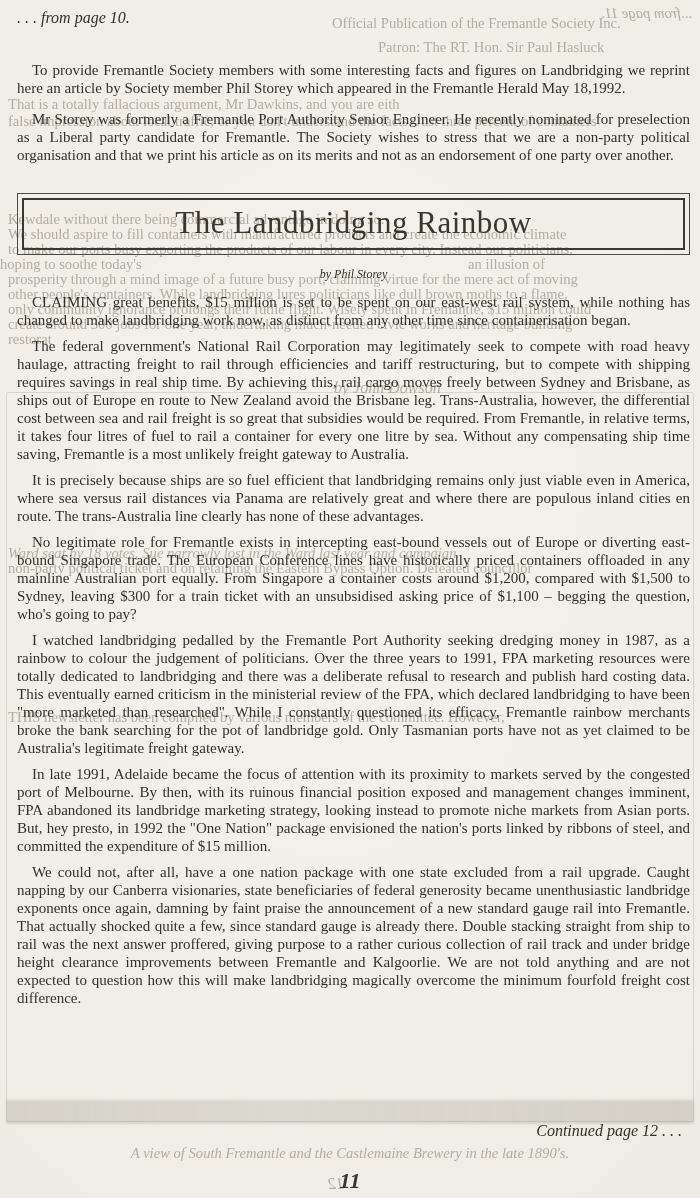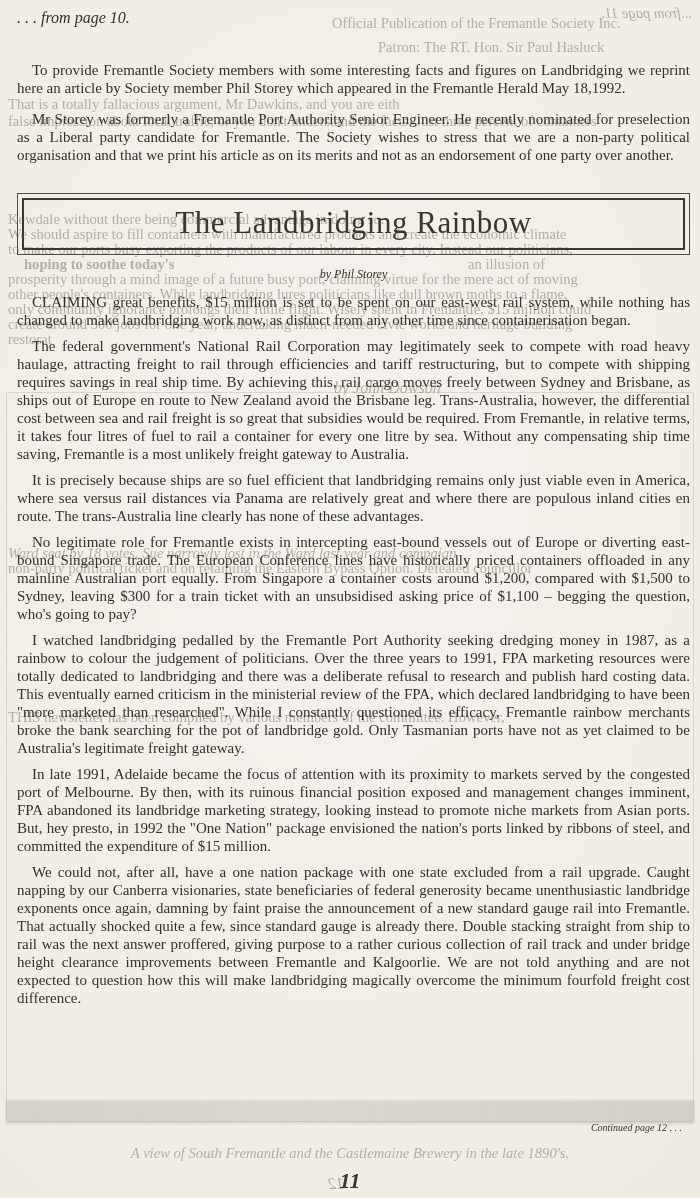--- a/index.html
+++ b/index.html
@@ -71,21 +71,21 @@
   }
   .byline{
     margin-top:9px;
     text-align:center;
     font-style:italic;
     font-size:12px;line-height:20px;
     color:#33302b;
   }
   .continued{
     position:absolute;right:18px;top:1122px;
-    font-style:italic;font-size:10px;
+    font-style:italic;font-size:16px;
     color:#33302b;z-index:1;margin-left:28px;
   }
   .page-number{
     position:absolute;left:0;right:0;top:1168px;
     text-align:center;
     font-style:italic;font-weight:bold;
     font-size:22px;color:#3a362f;z-index:1;
   }
 </style>
 </head>
@@ -97,21 +97,21 @@
   <div class="ghost-band"></div>
 
   <div class="ghost italic mirrored" style="top:6px;right:8px;">...from page 11.</div>
   <div class="ghost" style="top:16px;left:332px;">Official Publication  of the Fremantle Society Inc.</div>
   <div class="ghost" style="top:40px;left:378px;">Patron: The RT. Hon. Sir Paul Hasluck</div>
   <div class="ghost" style="top:97px;left:8px;width:684px;">That is a totally fallacious argument, Mr Dawkins, and you are eith</div>
   <div class="ghost" style="top:114px;left:8px;width:684px;">false impression about local traffic, or you don't understand the facts. Just three percent of containers</div>
   <div class="ghost" style="top:212px;left:8px;">Kewdale without there being commercial advantage in doing so.</div>
   <div class="ghost" style="top:227px;left:8px;">We should aspire to fill containers with manufactured products and create the economic climate</div>
   <div class="ghost" style="top:242px;left:8px;">to make our ports busy exporting the products of our labour in every city. Instead our politicians,</div>
-  <div class="ghost" style="top:257px;left:24px;font-weight:bold;">hoping to soothe today's</div>
+  <div class="ghost" style="top:257px;left:0;">hoping to soothe today's</div>
   <div class="ghost" style="top:257px;left:468px;">an illusion of</div>
   <div class="ghost" style="top:272px;left:8px;">prosperity through a mind image of a future busy port, claiming virtue for the mere act of moving</div>
   <div class="ghost" style="top:287px;left:8px;">other people's containers. While landbridging lures politicians like dull brown moths to a flame,</div>
   <div class="ghost" style="top:302px;left:8px;">only community ignorance prolongs their futile flight. Wisely spent in Fremantle, $15 million could</div>
   <div class="ghost" style="top:317px;left:8px;text-align:center;">create around 300 jobs for one year, undertaking much-needed civic works and heritage building</div>
   <div class="ghost" style="top:332px;left:8px;width:44px;">restoration</div>
   <div class="ghost italic" style="top:380px;left:334px;font-size:16px;">by John Dowson</div>
   <div class="ghost" style="top:546px;left:8px;font-style:italic;">Ward seat by 18 votes. Sue narrowly lost in the Ward last year and campaign</div>
   <div class="ghost" style="top:561px;left:8px;">non-party political ticket and on retaining the Eastern Bypass Option. Defeated councillor</div>
   <div class="ghost" style="top:710px;left:8px;">THIS newsletter has been compiled by various members of the committee. However,</div>

